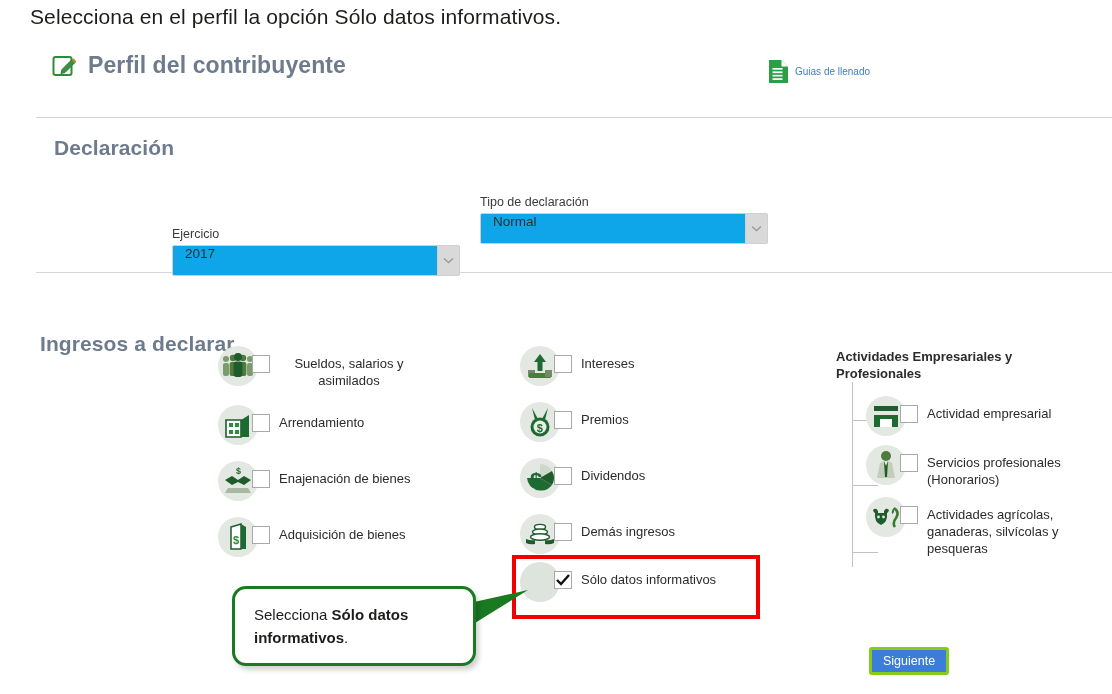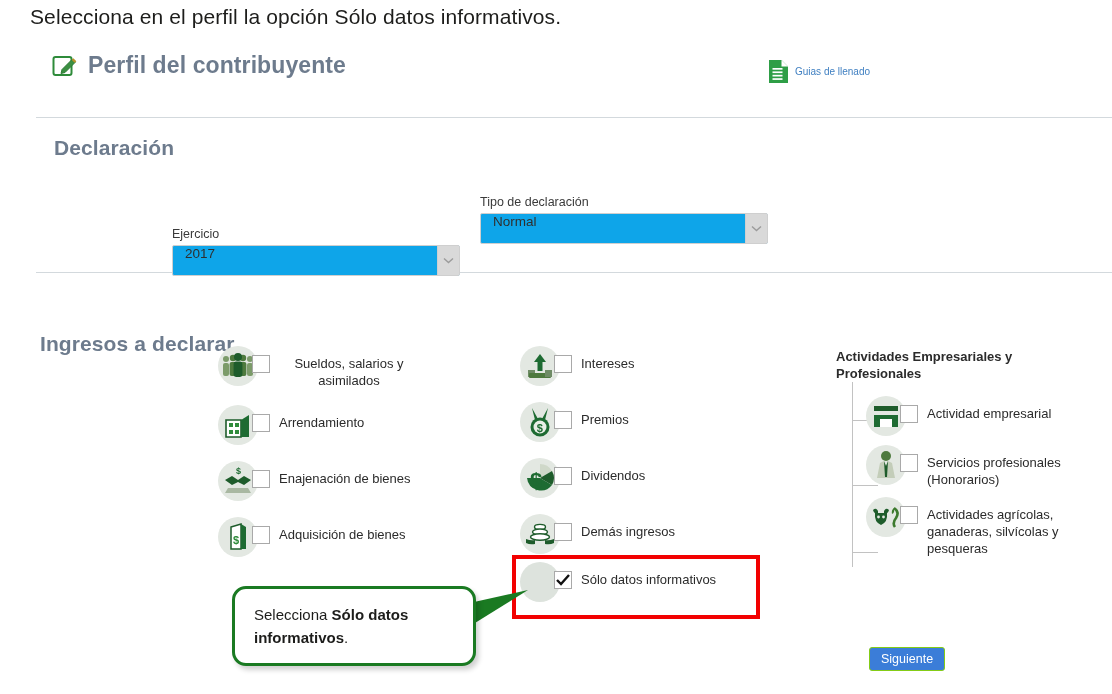--- a/index.html
+++ b/index.html
@@ -268,21 +268,21 @@
   .callout-text b { font-weight: bold; }
   .callout-tail { position: absolute; left: 0; top: 0; }
 
   
   .siguiente {
     position: absolute;
     left: 869px;
     top: 647px;
     padding: 4px 11px;
     background: #3b7dd8;
-    border: 1px solid #84cc16;
+    border: 3px solid #84cc16;
     border-radius: 3px;
     color: #ffffff;
     font-size: 12.5px;
     box-sizing: border-box;
   }
 </style>
 </head>
 <body>
 
 <div class="page">

